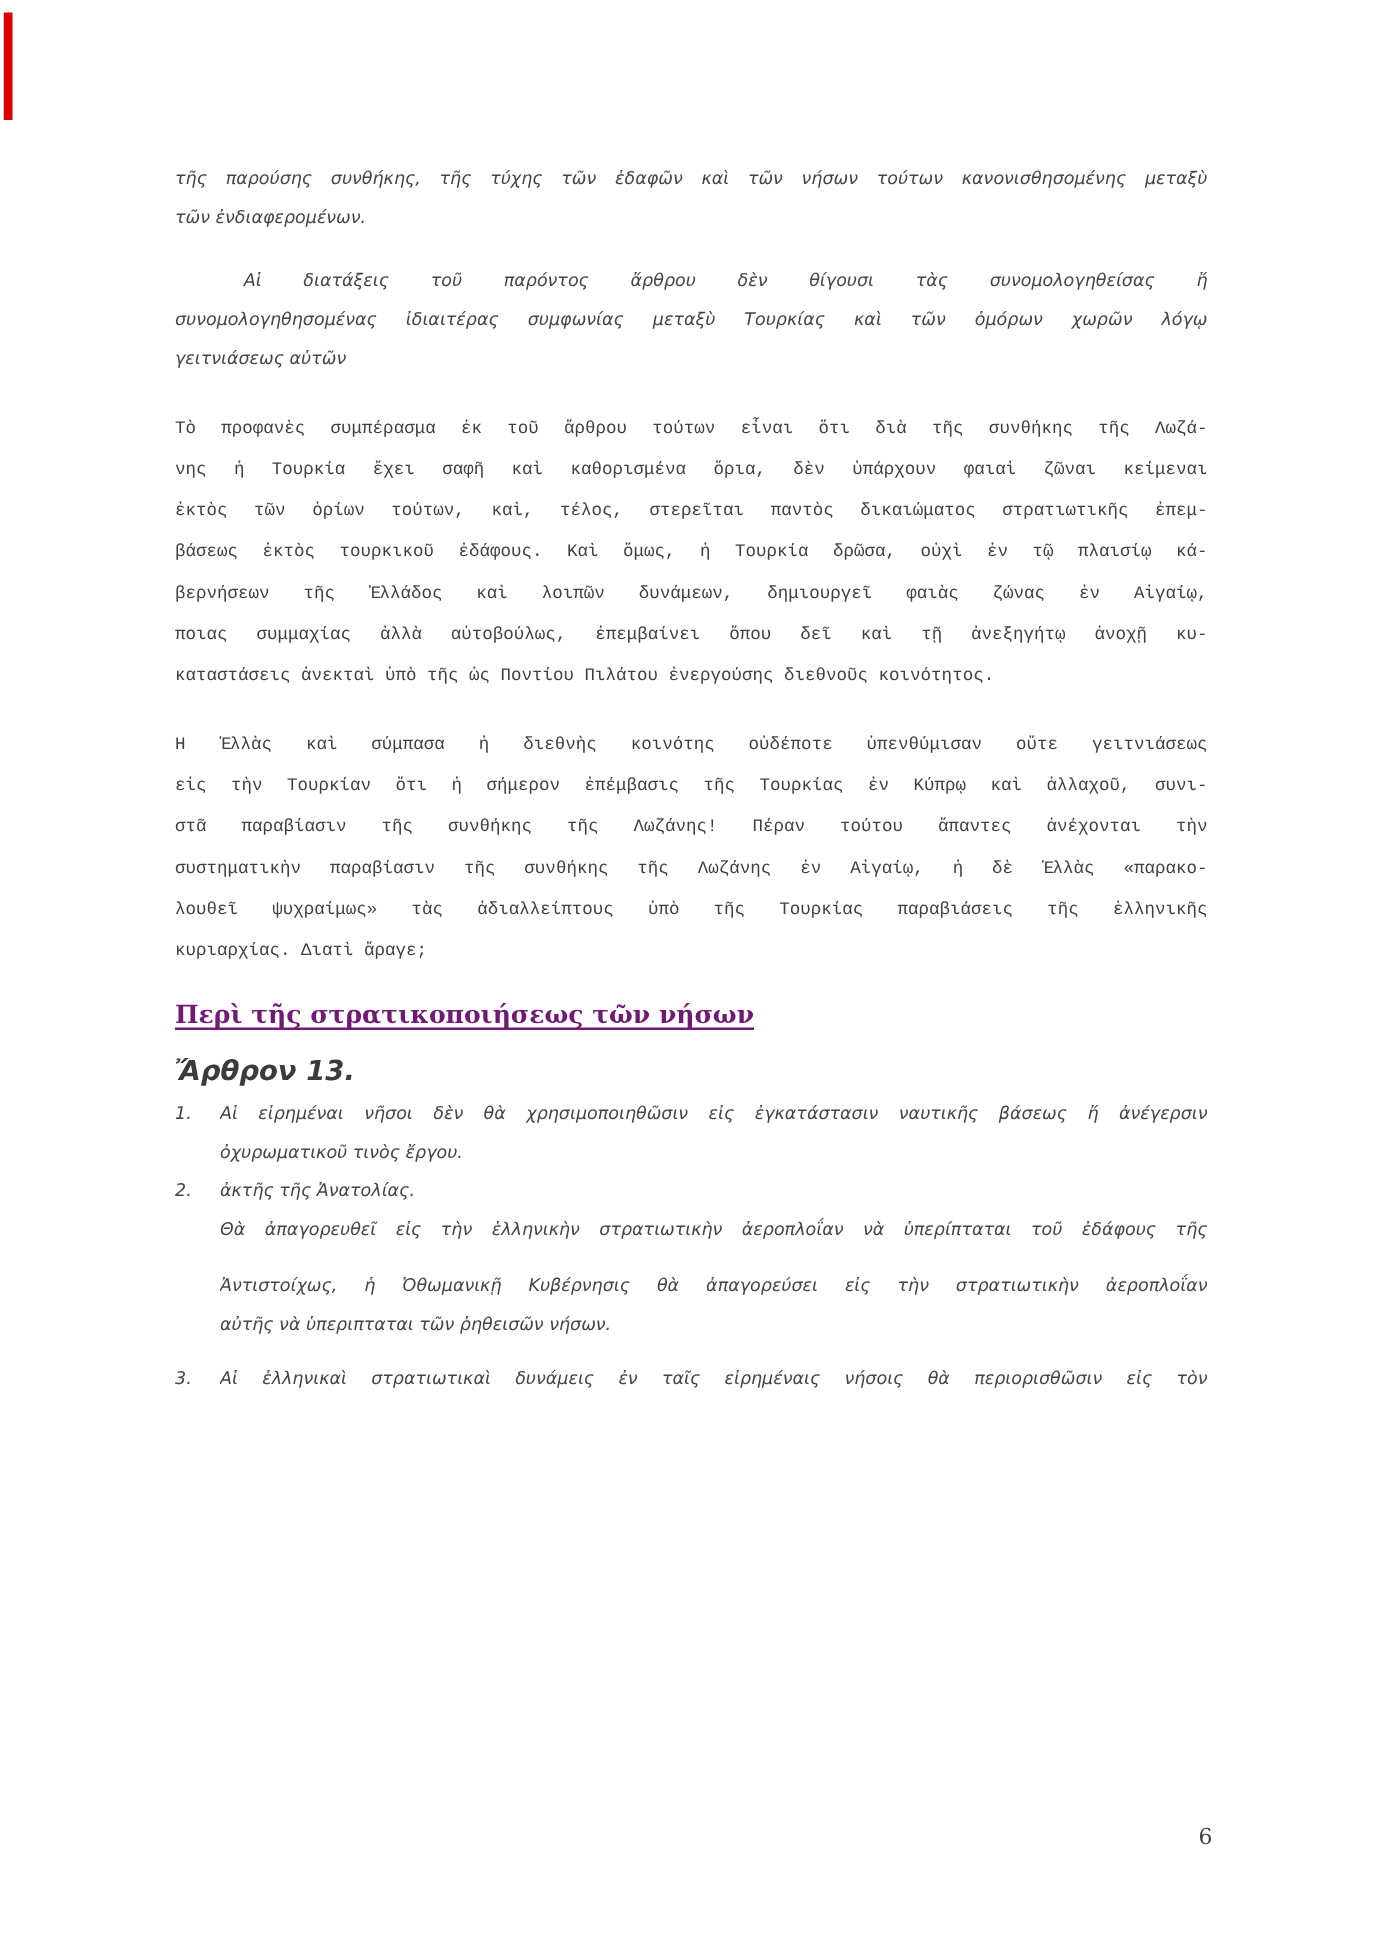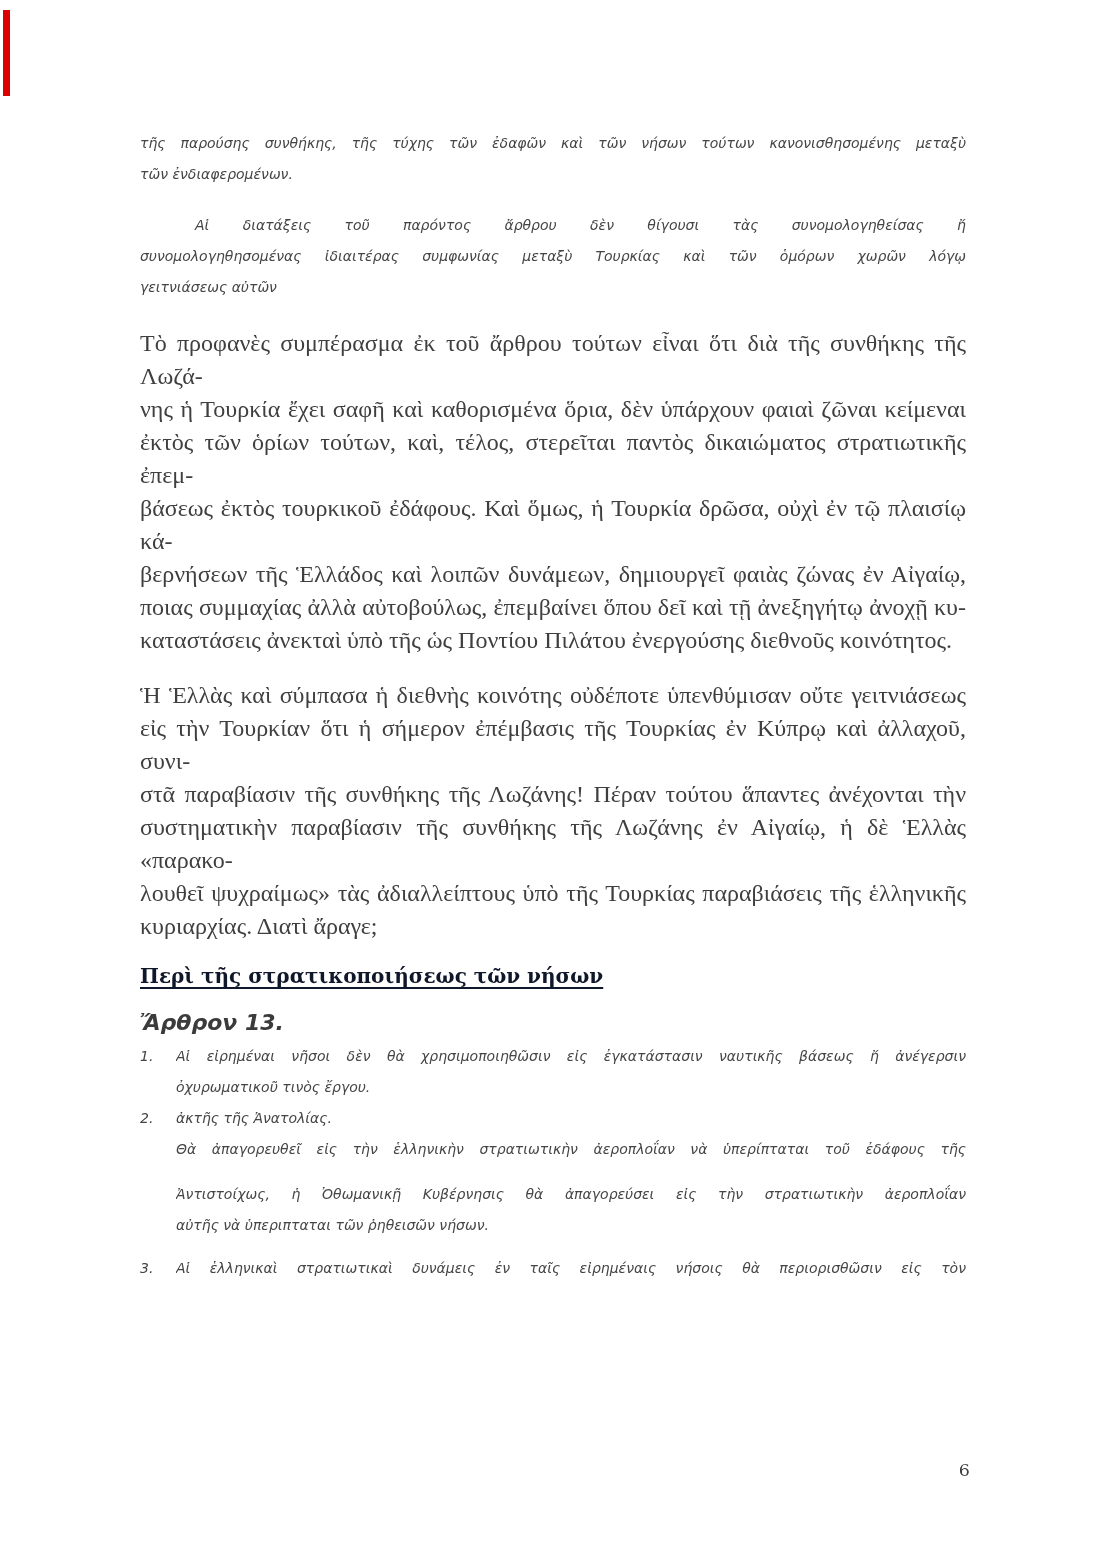--- a/index.html
+++ b/index.html
@@ -2,32 +2,32 @@
 <html><head>
 <meta charset="utf-8">
 <style>
   html,body { margin:0; padding:0; background:#ffffff; }
   .page {
     position:relative; width:1100px; height:1556px; background:#ffffff;
     overflow:hidden; font-family:"DejaVu Serif","Liberation Serif",serif; color:#3f3f3f;
   }
   .red-mark { position:absolute; left:3px; top:10px; width:7px; height:86px; }
   .content { position:absolute; left:140px; top:128px; width:826px; }
-  .serif { font-family:Liberation Serif, serif; font-size:24px; line-height:33px; color:#3f3f3f; }
+  .serif { font-family:Liberation Mono, monospace; font-size:14px; line-height:33px; color:#3f3f3f; }
   .sans  { font-family:"DejaVu Sans","Liberation Sans",sans-serif; font-style:italic; font-size:14px; line-height:31px; color:#454545; }
   .line { height:auto; overflow:hidden; text-align:left; }
   .line.j { text-align:justify; text-align-last:justify; }
   .indent-first .line:first-child { text-indent:55px; }
   .q1 { margin-bottom:20px; }
   .q2 { margin-bottom:24px; }
   .p-conc { margin-bottom:22px; }
   .p-greece { margin-bottom:18px; }
   .section-heading {
     font-family:"DejaVu Serif","Liberation Serif",serif; font-weight:bold; font-size:20px;
-    line-height:30px; text-decoration:underline; text-underline-offset:4px; color:#0f172a;
+    line-height:30px; text-decoration:underline; text-underline-offset:4px; color:#701a75;
     margin-bottom:16px;
   }
   .article-heading {
     font-family:"DejaVu Sans","Liberation Sans",sans-serif; font-weight:bold; font-style:italic;
     font-size:22px; line-height:32px; color:#3b3b3b; margin-bottom:2px;
   }
   .intro { margin-bottom:14px; }
   .list-row { display:flex; margin-bottom:0; }
   .list-row.gap-after { margin-bottom:14px; }
   .list-num { flex:0 0 36px; }

